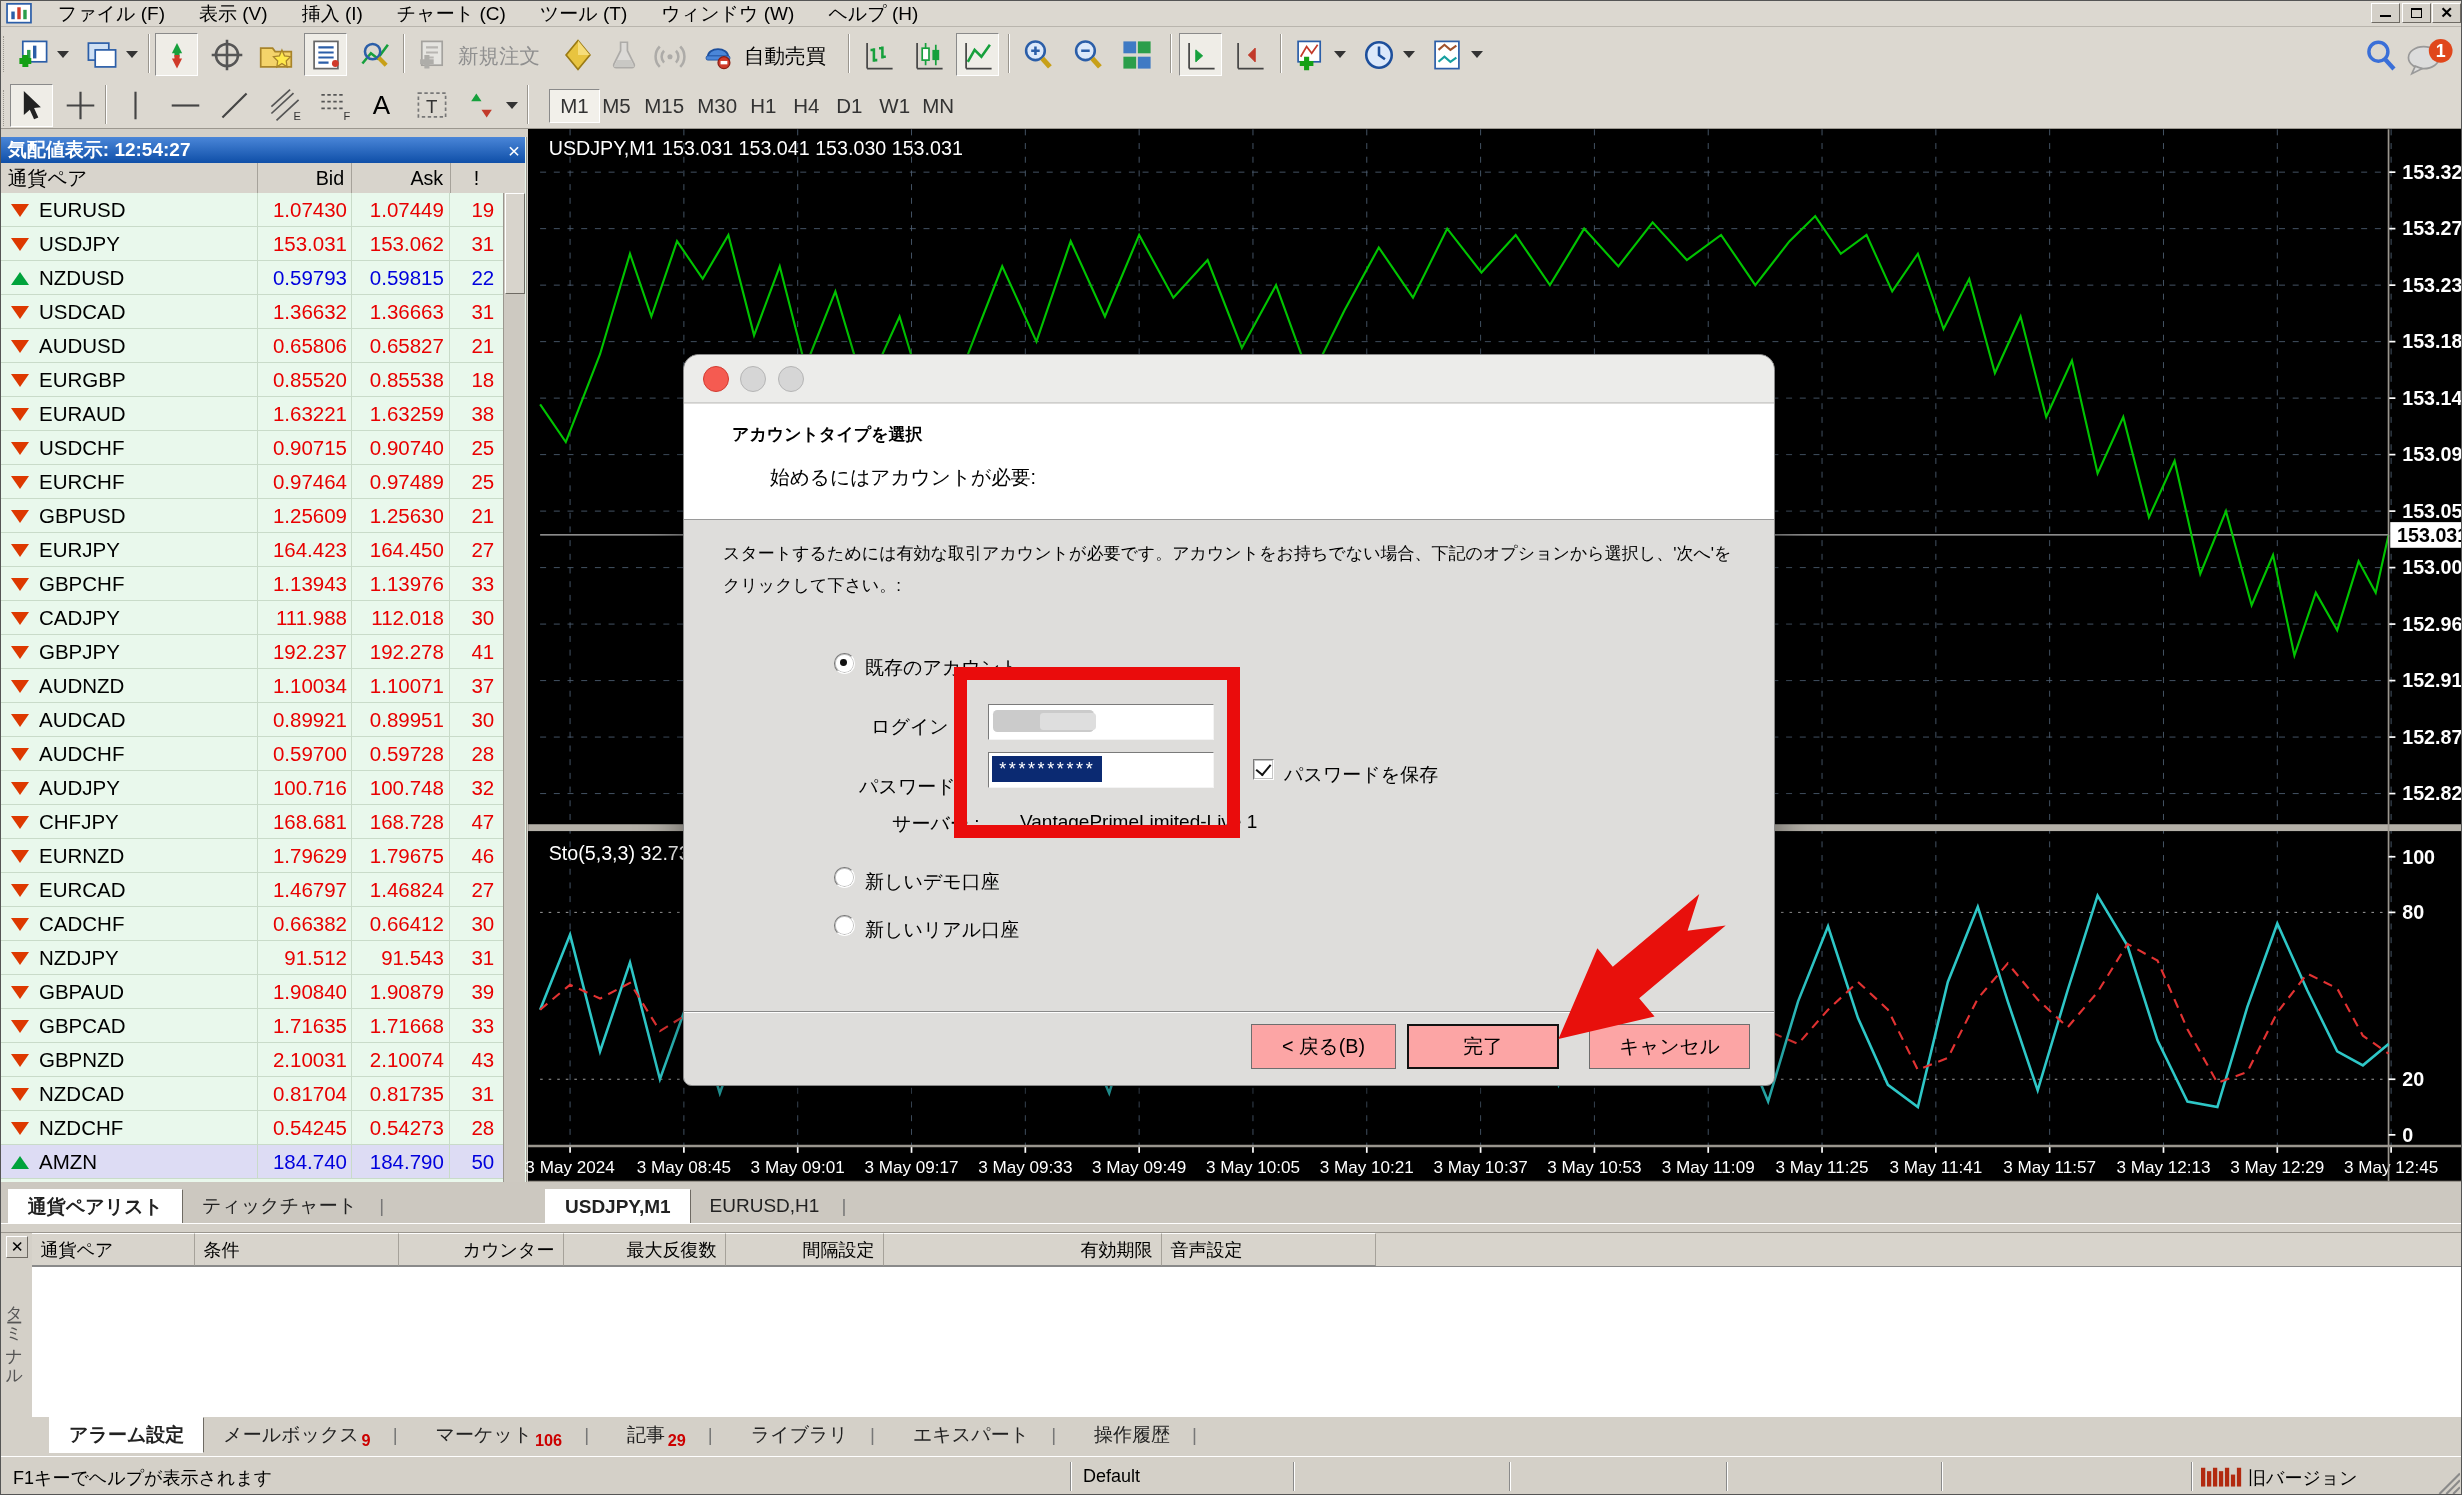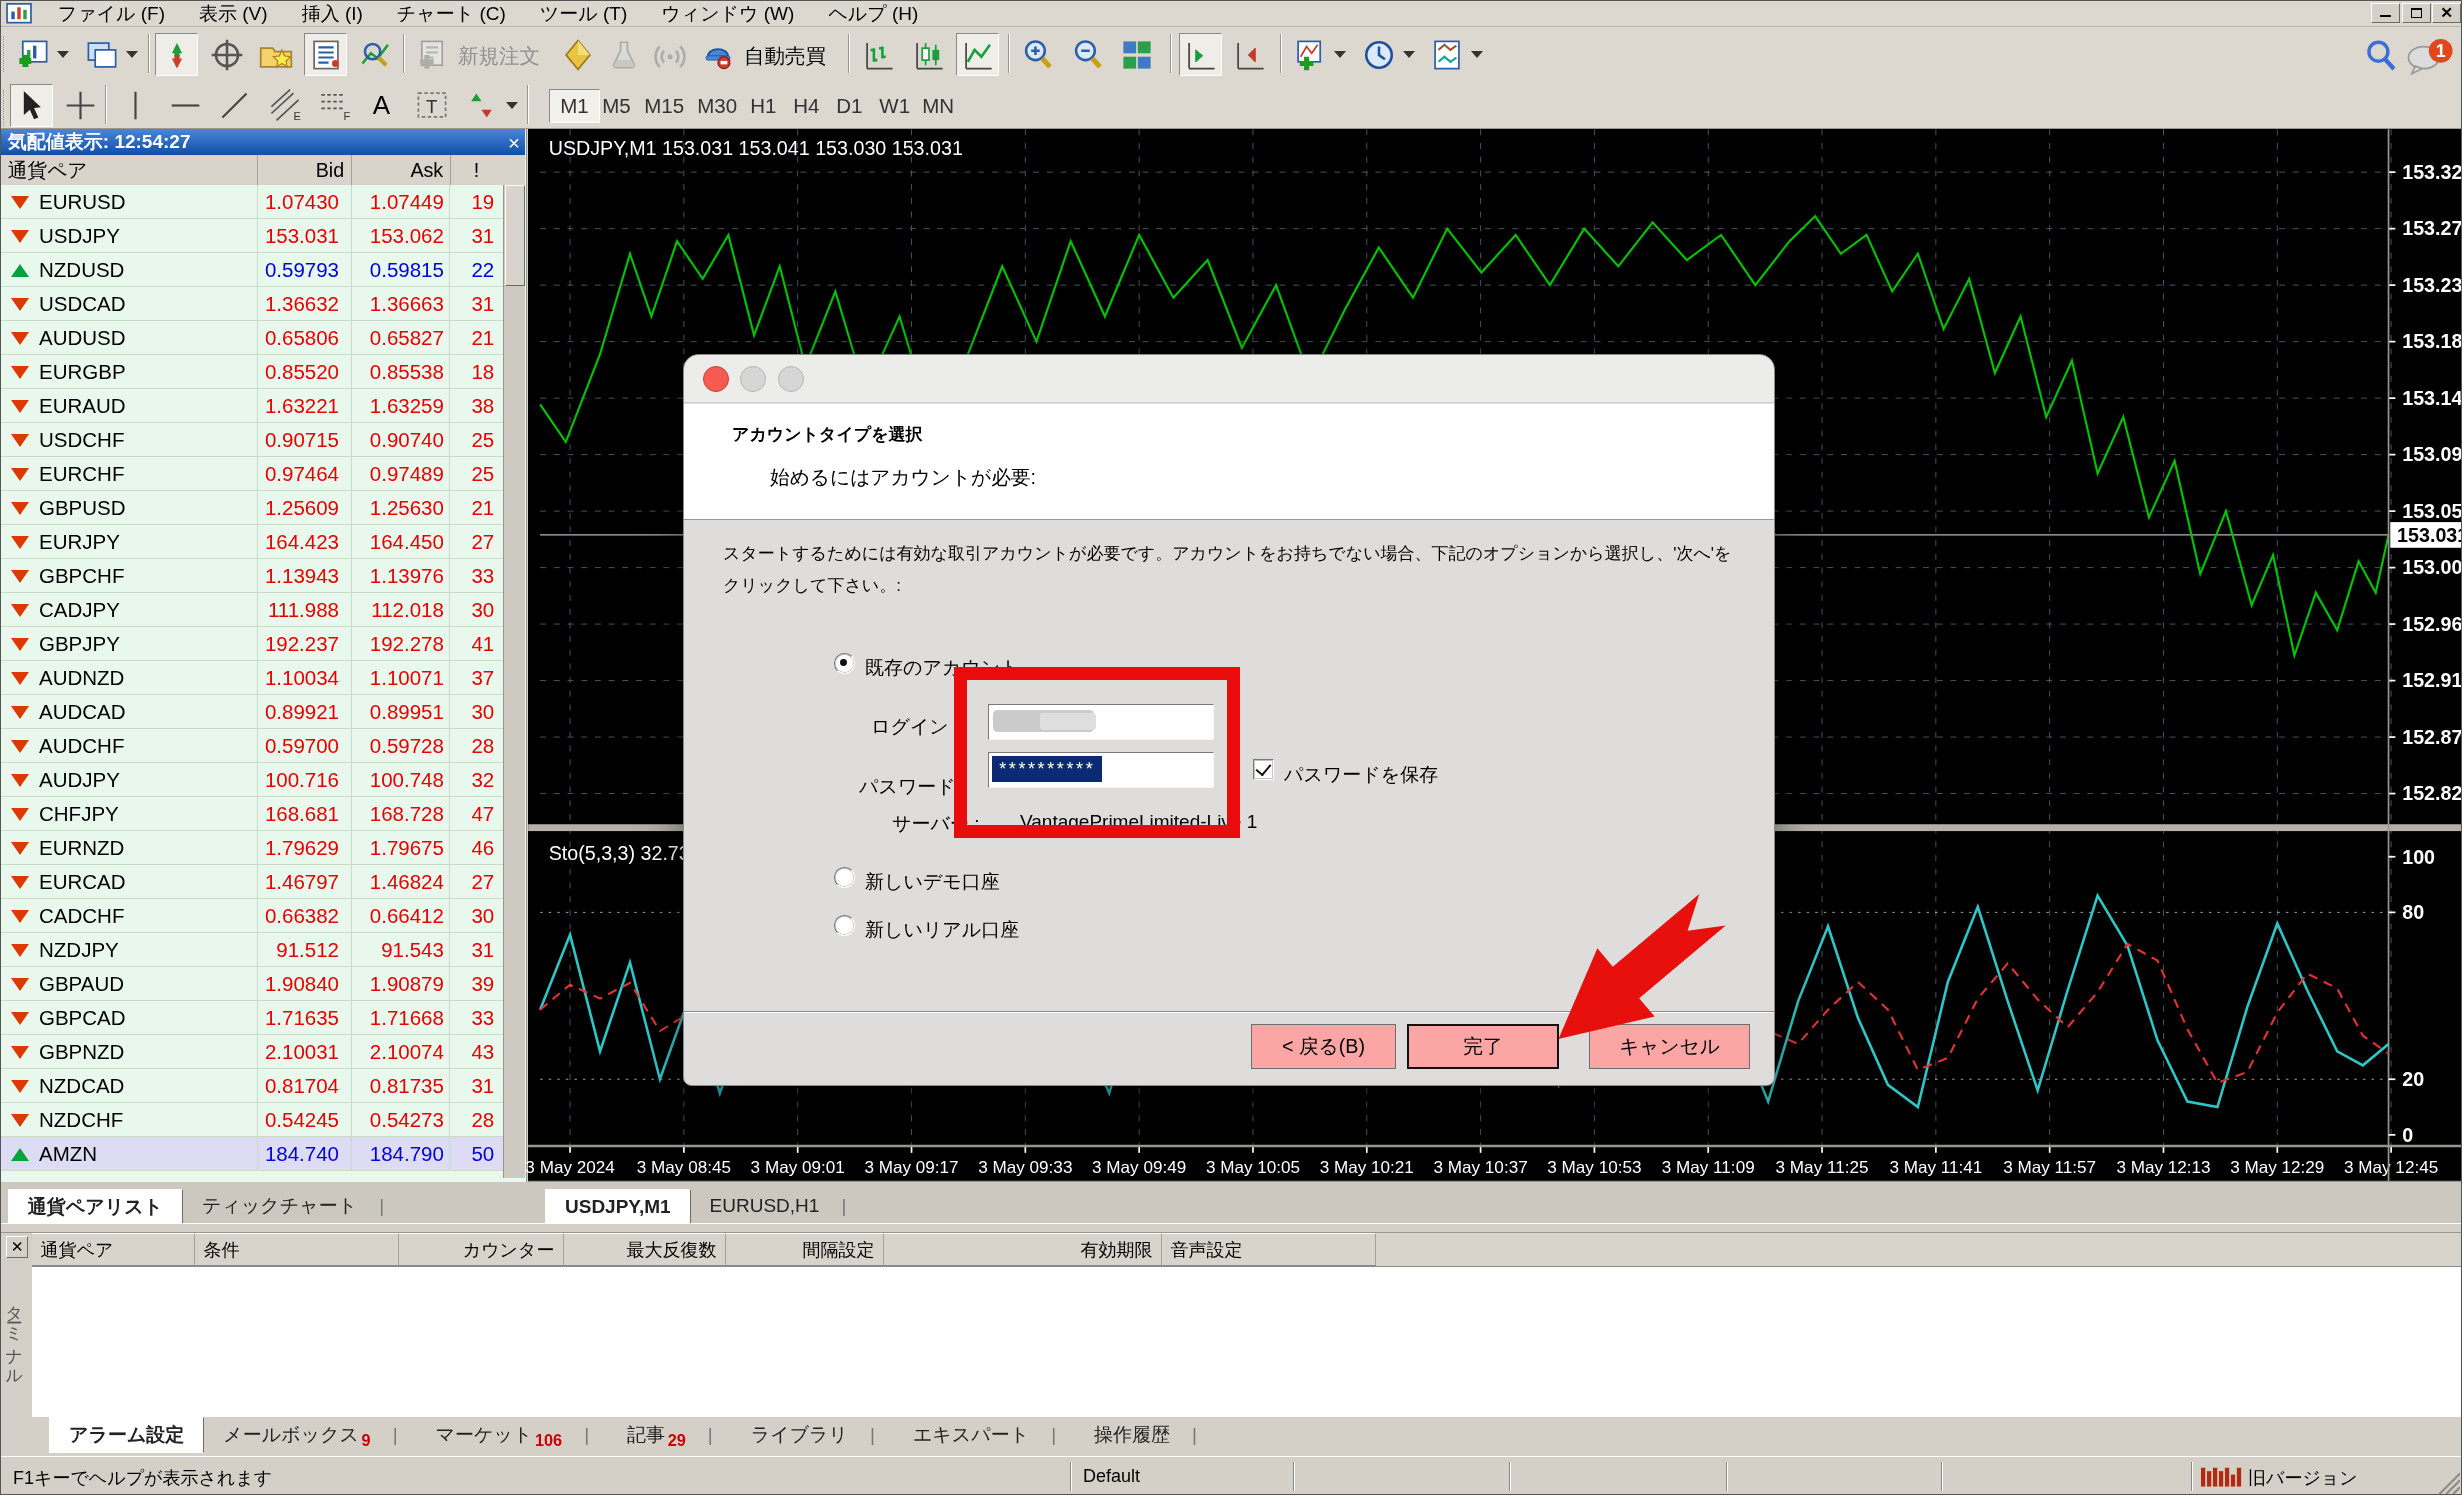--- a/index.html
+++ b/index.html
@@ -18,34 +18,34 @@
   .tb-btn{position:absolute;top:6px;width:43px;height:43px;display:flex;align-items:center;justify-content:center;border:0.9px solid transparent;}
   .tb-btn.pressed{background:#efede7;border-top:0.9px solid #8a8a8a;border-left:0.9px solid #8a8a8a;border-bottom:0.9px solid #fff;border-right:0.9px solid #fff;}
   .tb-label{position:absolute;top:15.4px;font-size:20.5px;white-space:nowrap;}
   .tb-label.disabled{color:#8f8f8f;}
   .caret{position:absolute;top:24px;width:0;height:0;border-left:6px solid transparent;border-right:6px solid transparent;border-top:7.7px solid #333;}
   .vsep-tb{position:absolute;top:6.8px;width:1.7px;height:39px;border-left:0.9px solid #9a968e;border-right:0.9px solid #fff;}
   .grip{position:absolute;top:8.6px;width:5.1px;height:36px;border-left:1.7px dotted #9a968e;}
   .tf-btn{position:absolute;top:7.7px;height:34px;padding:0 10.3px;display:flex;align-items:center;font-size:20.5px;color:#333;}
   .tf-btn.pressed{background:#f2f0ea;border-top:0.9px solid #8a8a8a;border-left:0.9px solid #8a8a8a;border-bottom:0.9px solid #fff;border-right:0.9px solid #fff;}
   
-  #mw{left:0;top:128px;width:526px;height:1053px;background:#e9f8ec;border-right:1.7px solid #9a968e;}
+  #mw{left:0;top:136px;width:526px;height:1053px;background:#e9f8ec;border-right:1.7px solid #9a968e;}
   #mw-title{position:absolute;left:0;top:0;width:524px;height:26px;background:linear-gradient(180deg,#4a86d8,#0f4fa8);color:#fff;font-weight:bold;font-size:19px;display:flex;align-items:center;padding-left:6.8px;}
   #mw-title .close{position:absolute;right:5.1px;top:1.7px;font-size:20.5px;color:#fff;font-weight:normal;}
   #mw-header{position:absolute;left:0;top:26px;width:524px;height:31px;background:#d8d4cc;display:flex;font-size:19.7px;border-bottom:0.9px solid #9a968e;}
   .mwh{border-right:0.9px solid #a6a29a;display:flex;align-items:center;padding:0 6.8px;}
   #mw-body{position:absolute;left:0;top:56px;width:502px;height:993px;}
   .mw-row{display:flex;height:34px;align-items:center;background:#e9f8ec;border-bottom:0.9px solid #c9dbc9;font-size:20.5px;}
   .mw-row.selected{background:#dddcf4;}
   .mw-arrow{width:38px;text-align:center;}
   .mw-arrow i{display:inline-block;width:0;height:0;border-left:9.4px solid transparent;border-right:9.4px solid transparent;}
   .mw-row.down .mw-arrow i{border-top:13.7px solid #dd3800;}
   .mw-row.up .mw-arrow i{border-bottom:13.7px solid #00a33c;}
   .mw-sym{width:219px;border-right:0.9px solid #c9dbc9;height:100%;display:flex;align-items:center;}
-  .mw-bid{width:94px;text-align:right;border-right:0.9px solid #c9dbc9;height:100%;display:flex;align-items:center;justify-content:flex-end;padding-right:12px;}
+  .mw-bid{width:94px;text-align:right;border-right:0.9px solid #c9dbc9;height:100%;display:flex;align-items:center;justify-content:flex-end;padding-right:4px;}
   .mw-ask{width:98px;text-align:right;border-right:0.9px solid #c9dbc9;height:100%;display:flex;align-items:center;justify-content:flex-end;padding-right:5.1px;}
   .mw-spr{width:51px;text-align:right;height:100%;display:flex;align-items:center;justify-content:flex-end;padding-right:6.8px;}
   .mw-row.down .mw-bid,.mw-row.down .mw-ask,.mw-row.down .mw-spr{color:#e80000;}
   .mw-row.up .mw-bid,.mw-row.up .mw-ask,.mw-row.up .mw-spr{color:#0000dd;}
   #mw-scroll{position:absolute;left:502px;top:56px;width:22px;height:993px;background:#cdc9c1;border-left:0.9px solid #9a968e;}
   #mw-thumb{position:absolute;left:0.9px;top:0;width:20.5px;height:101px;background:#d8d4cc;border-top:1.7px solid #fff;border-left:1.7px solid #fff;border-right:1.7px solid #6e6a63;border-bottom:1.7px solid #6e6a63;}
   
   .tabstrip{background:#ccc8c0;display:flex;align-items:flex-end;}
   .tab{height:34px;display:flex;align-items:center;padding:0 19px;font-size:19px;color:#222;white-space:nowrap;}
   .tab.active{background:#fff;border-top:1.7px solid #fff;border-left:1.7px solid #fff;border-right:1.7px solid #6e6a63;font-weight:bold;}

